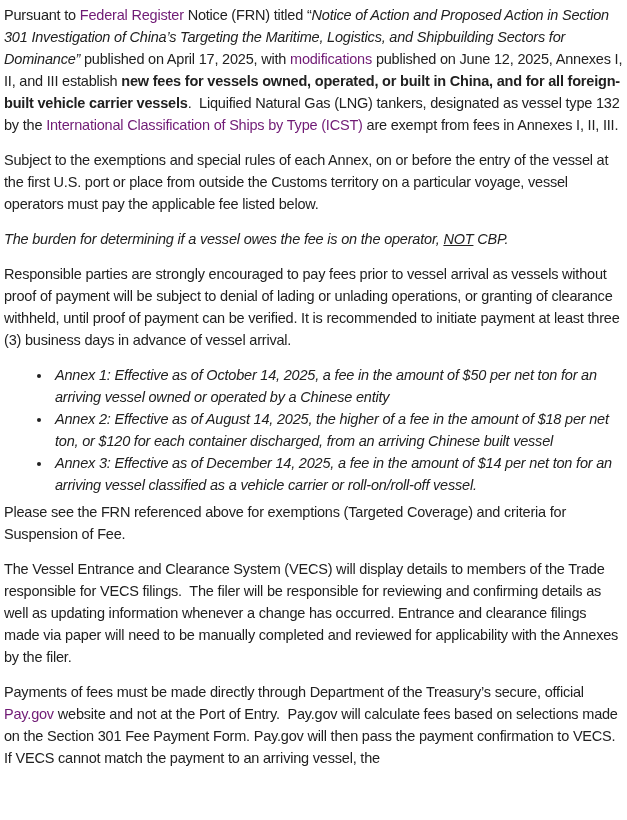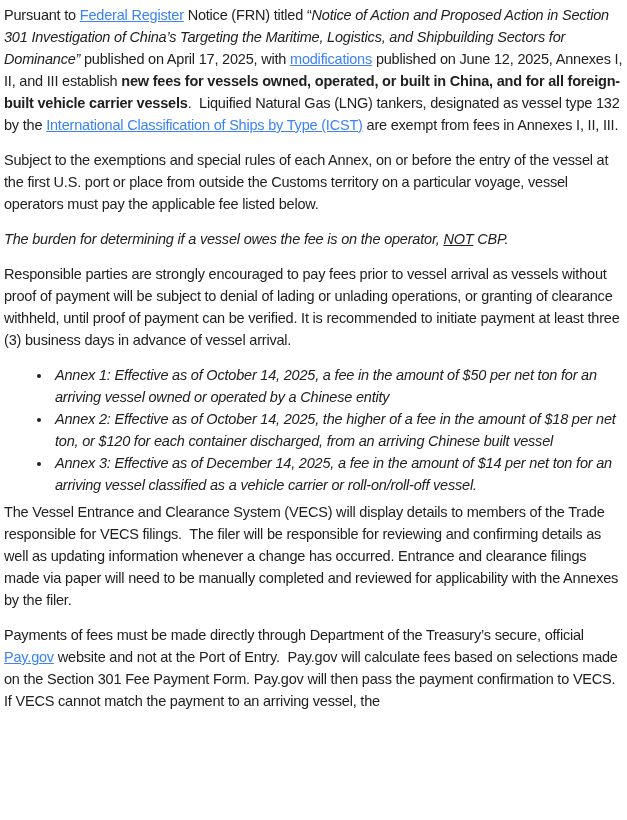--- a/index.html
+++ b/index.html
@@ -22,22 +22,21 @@
     color: #212121;
     text-align: left;
   }
   .para {
     margin: 0 0 13px 0;
     white-space: pre-wrap;
   }
   .italic { font-style: italic; }
   .bold { font-weight: bold; }
   a.link {
-    color: #3b82f6;
-    text-decoration: underline;
+    color: #701a75;
     cursor: pointer;
   }
   .not-emph {
     font-weight: normal;
     font-style: italic;
     text-decoration: underline;
   }
   ul.annex-list {
     margin: 0 0 5px 0;
     padding: 0 0 0 48px;
@@ -57,22 +56,23 @@
   <p class="para"><span>Pursuant to </span><a class="link">Federal Register</a><span> Notice (FRN) titled “</span><span class="italic">Notice of Action and Proposed Action in Section 301 Investigation of China’s Targeting the Maritime, Logistics, and Shipbuilding Sectors for Dominance”</span><span> published on April 17, 2025, with </span><a class="link">modifications</a><span> published on June 12, 2025, Annexes I, II, and III establish </span><span class="bold">new fees for vessels owned, operated, or built in China, and for all foreign-built vehicle carrier vessels</span><span>.  Liquified Natural Gas (LNG) tankers, designated as vessel type 132 by the </span><a class="link">International Classification of Ships by Type (ICST)</a><span> are exempt from fees in Annexes I, II, III.</span></p>
 
   <p class="para"><span>Subject to the exemptions and special rules of each Annex, on or before the entry of the vessel at the first U.S. port or place from outside the Customs territory on a particular voyage, vessel operators must pay the applicable fee listed below.</span></p>
 
   <p class="para italic"><span>The burden for determining if a vessel owes the fee is on the operator, </span><span class="not-emph">NOT</span><span> CBP.</span></p>
 
   <p class="para"><span>Responsible parties are strongly encouraged to pay fees prior to vessel arrival as vessels without proof of payment will be subject to denial of lading or unlading operations, or granting of clearance withheld, until proof of payment can be verified. It is recommended to initiate payment at least three (3) business days in advance of vessel arrival.</span></p>
 
   <ul class="annex-list">
     <li><span>Annex 1: Effective as of October 14, 2025, a fee in the amount of $50 per net ton for an arriving vessel owned or operated by a Chinese entity</span></li>
-    <li><span>Annex 2: Effective as of October 14, 2025, the higher of a fee in the amount of $18 per net ton, or $120 for each container discharged, from an arriving Chinese built vessel</span></li>
+    <li><span>Annex 2: Effective as of August 14, 2025, the higher of a fee in the amount of $18 per net ton, or $120 for each container discharged, from an arriving Chinese built vessel</span></li>
     <li><span>Annex 3: Effective as of December 14, 2025, a fee in the amount of $14 per net ton for an arriving vessel classified as a vehicle carrier or roll-on/roll-off vessel.</span></li>
   </ul>
 
+  <p class="para"><span>Please see the FRN referenced above for exemptions (Targeted Coverage) and criteria for Suspension of Fee.</span></p>
 
   <p class="para"><span>The Vessel Entrance and Clearance System (VECS) will display details to members of the Trade responsible for VECS filings.  The filer will be responsible for reviewing and confirming details as well as updating information whenever a change has occurred. Entrance and clearance filings made via paper will need to be manually completed and reviewed for applicability with the Annexes by the filer.</span></p>
 
   <p class="para"><span>Payments of fees must be made directly through Department of the Treasury’s secure, official </span><a class="link">Pay.gov</a><span> website and not at the Port of Entry.  Pay.gov will calculate fees based on selections made on the Section 301 Fee Payment Form. Pay.gov will then pass the payment confirmation to VECS. If VECS cannot match the payment to an arriving vessel, the</span></p>
 
 </div>
 
 </body></html>

